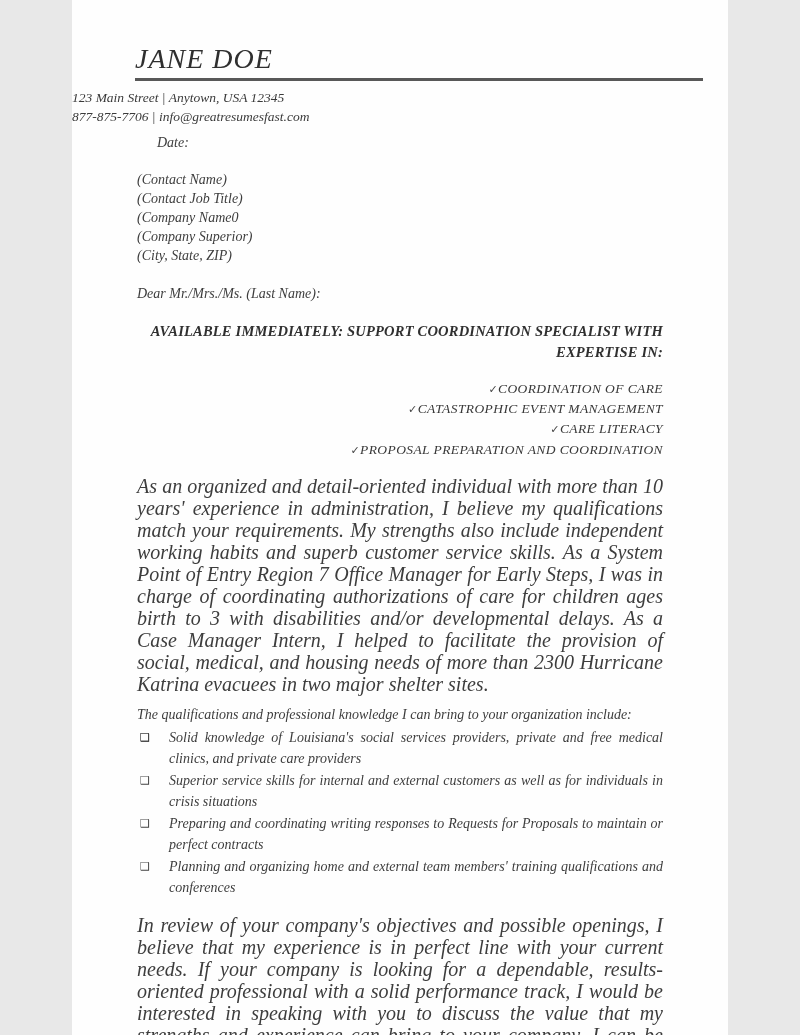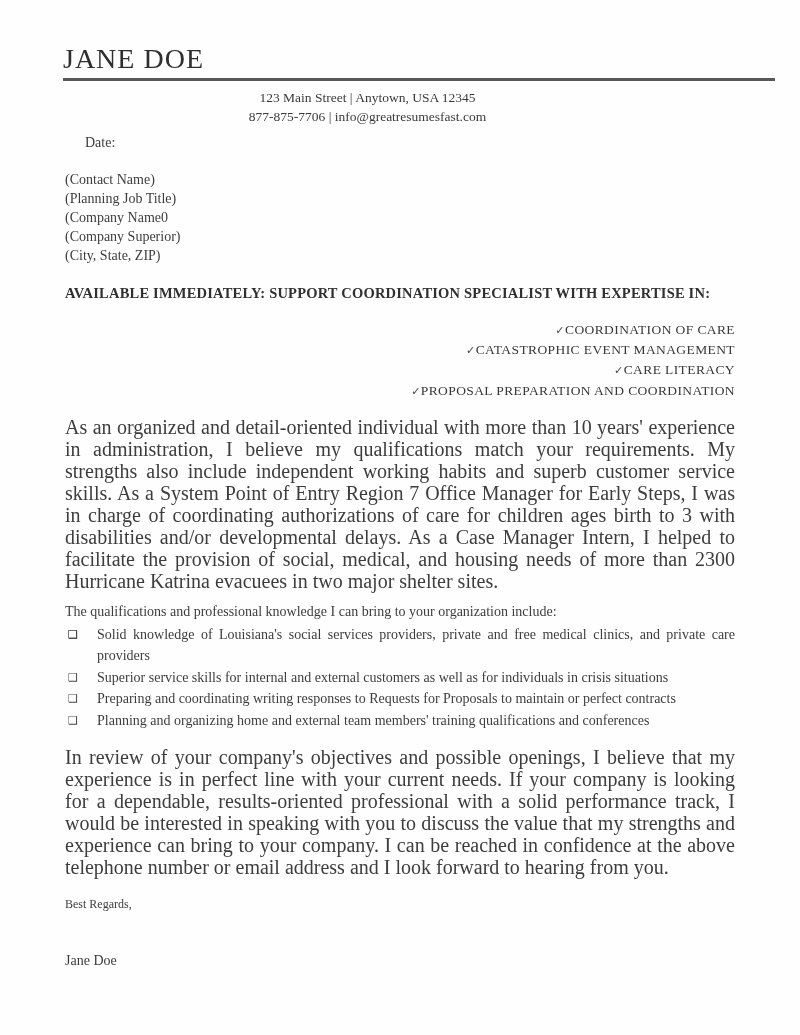--- a/index.html
+++ b/index.html
@@ -1,62 +1,64 @@
 <!DOCTYPE html>
 <html><head>
 <meta charset="utf-8">
 <style>
   html, body { margin: 0; padding: 0; background: #e8e8e8; }
   .page {
     position: relative;
-    width: 800px;
+    width: 656px;
     height: 1035px;
     margin: 0 auto;
     background: #fefefe;
     font-family: "Liberation Serif", "DejaVu Serif", serif;
     color: #3d3d3d;
     overflow: hidden;
     box-sizing: border-box;
+    font-style: italic;
   }
   
   .sender-name {
     margin: 0;
     padding: 44px 65px 0 63px;
     font-size: 28px;
     font-weight: normal;
     letter-spacing: 1px;
     color: #2f2f2f;
     line-height: 1.1;
   }
   .header-rule {
     margin: 3px 25px 0 63px;
     border: none;
     border-top: 3px solid #585858;
     height: 0;
   }
   .header-contact {
     margin-top: 7px;
     padding-right: 65px;
-    text-align: center;
+    text-align: left;
     font-size: 13.5px;
     line-height: 19px;
     color: #3a3a3a;
   }
   
   .body { padding: 0 65px; }
   .date-line { margin-top: 7px; font-size: 14px; line-height: 19px; margin-left: 20px; }
   .recipient-block { margin-top: 18px; font-size: 14px; line-height: 19px; }
   .salutation { margin-top: 19px; font-size: 14px; line-height: 19px; }
   .headline {
     margin-top: 18px;
     font-size: 14.5px;
     font-weight: bold;
     letter-spacing: 0.2px;
     color: #303030;
     line-height: 21px;
+    text-align: right;
   }
   ul.check-list {
     margin: 16px 0 0 0;
     padding: 0 0 0 27px;
     list-style: none;
     text-align: right;
   }
   ul.check-list li {
     font-size: 13.5px;
     letter-spacing: 0.4px;
@@ -116,29 +118,30 @@
   </header>
 
   <div class="body">
 
     <div class="date-line">Date:</div>
 
     <div class="recipient-block">
 
         <div class="recipient-line">(Contact Name)</div>
 
-        <div class="recipient-line">(Planning Job Title)</div>
+        <div class="recipient-line">(Contact Job Title)</div>
 
         <div class="recipient-line">(Company Name0</div>
 
         <div class="recipient-line">(Company Superior)</div>
 
         <div class="recipient-line">(City, State, ZIP)</div>
       </div>
 
+    <div class="salutation">Dear Mr./Mrs./Ms. (Last Name):</div>
 
     <div class="headline">AVAILABLE IMMEDIATELY: SUPPORT COORDINATION SPECIALIST WITH EXPERTISE IN:</div>
 
     <ul class="check-list">
 
         <li><span class="check-glyph">✓</span><span>COORDINATION OF CARE</span></li>
 
         <li><span class="check-glyph">✓</span><span>CATASTROPHIC EVENT MANAGEMENT</span></li>
 
         <li><span class="check-glyph">✓</span><span>CARE LITERACY</span></li>

